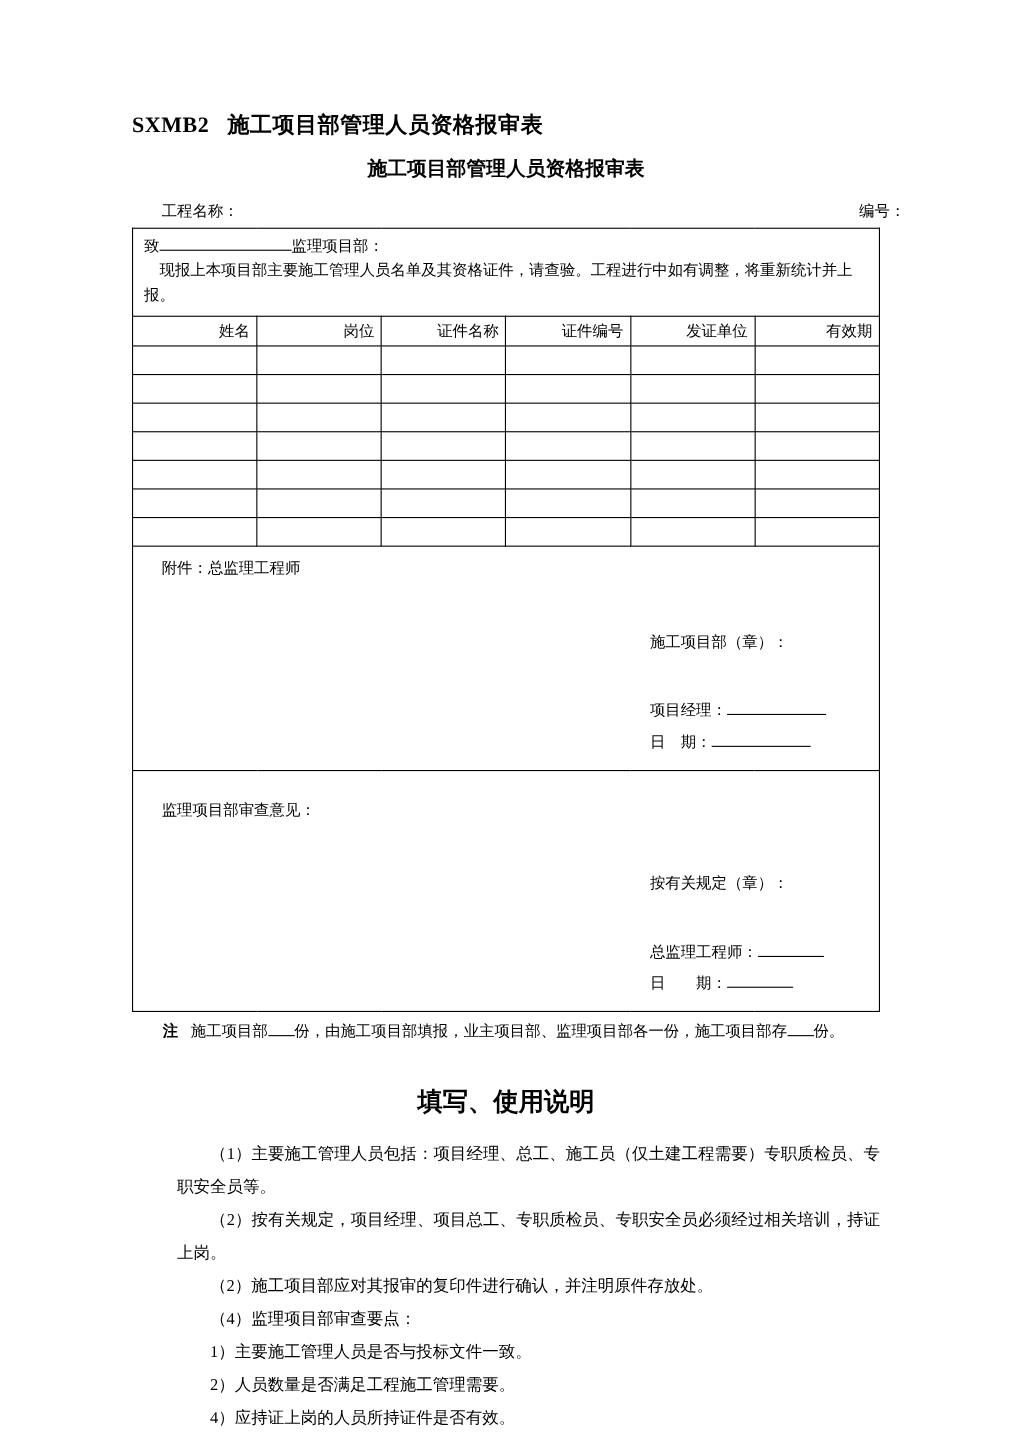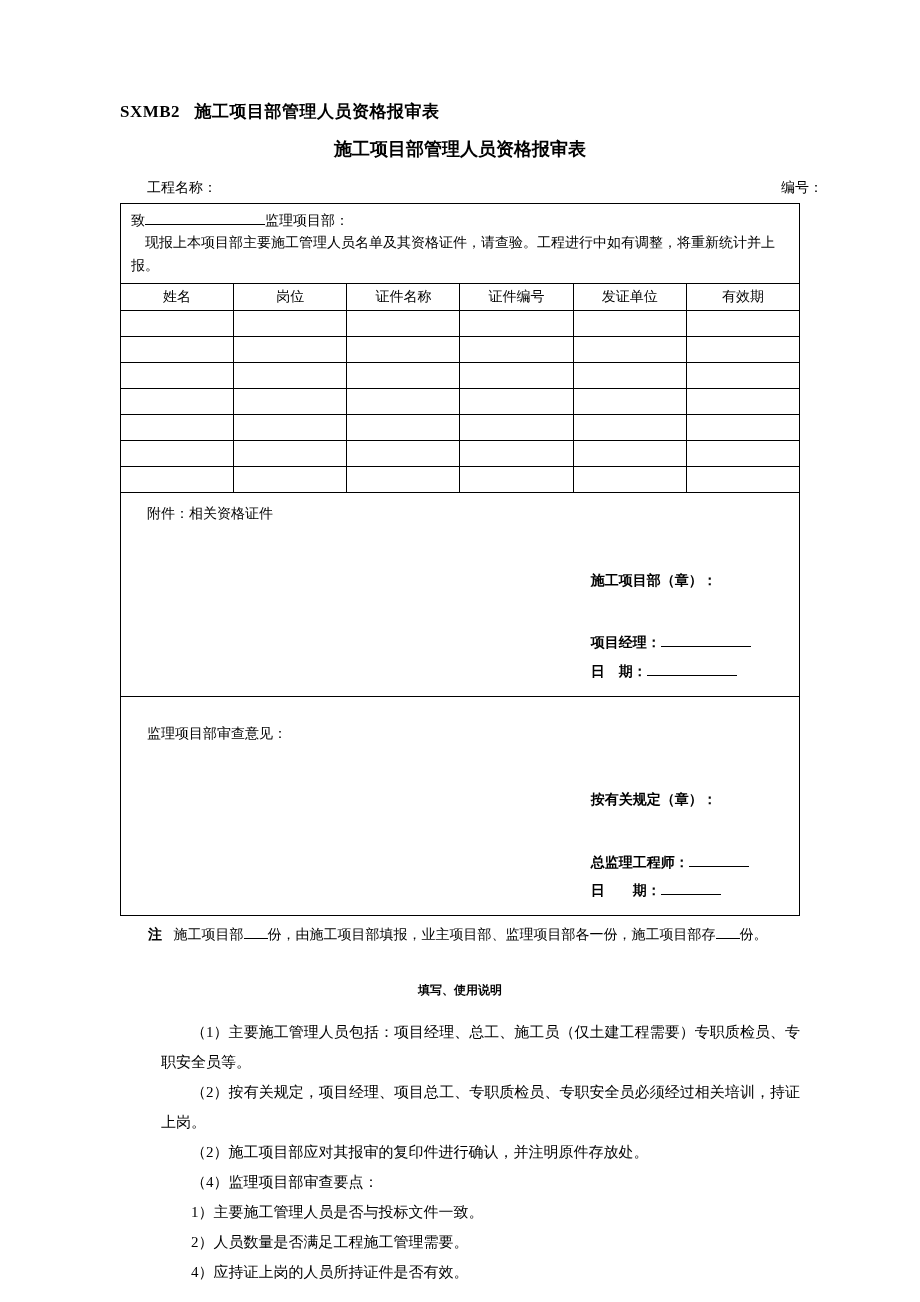--- a/index.html
+++ b/index.html
@@ -6,21 +6,21 @@
     body {
       font-family: "SimSun", "宋体", serif;
       font-size: 14px;
       background: #fff;
       color: #000;
       width: 920px;
       padding: 100px 120px 60px 120px;
     }
     .form-code {
       font-weight: bold;
-      font-size: 17px;
+      font-size: 20px;
       margin-bottom: 14px;
       letter-spacing: 0.5px;
     }
     .form-code .code-id { font-family: "Times New Roman", serif; }
     .title {
       text-align: center;
       font-size: 18px;
       font-weight: bold;
       margin-bottom: 18px;
     }
@@ -35,21 +35,21 @@
     }
     .main-table {
       width: 100%;
       border-collapse: collapse;
       table-layout: fixed;
     }
     .main-table td, .main-table th {
       border: 1px solid #000;
       padding: 4px 6px;
       font-weight: normal;
-      text-align: center;
+      text-align: right;
       height: 26px;
       font-size: 14px;
       vertical-align: middle;
     }
     .main-table .intro-row td {
       text-align: left;
       padding: 6px 10px;
       line-height: 1.6;
     }
     .underline-blank {
@@ -69,37 +69,37 @@
       text-align: left;
       margin-top: 40px;
       padding-left: 70%;
     }
     .sig-line {
       display: inline-block;
       border-bottom: 1px solid #000;
       min-width: 90px;
       height: 1em;
     }
-    .sig-row { white-space: nowrap; margin-bottom: 2px; font-weight: bold; }
+    .sig-row { white-space: nowrap; margin-bottom: 2px; }
     .note-row {
       margin-top: 8px;
       font-size: 14px;
       text-indent: 2em;
       line-height: 1.6;
     }
     .note-row .note-label { font-weight: bold; margin-right: 8px; }
     .small-blank {
       display: inline-block;
       border-bottom: 1px solid #000;
       min-width: 24px;
       height: 1em;
     }
     .instructions-title {
       text-align: center;
-      font-size: 12px;
+      font-size: 23px;
       font-weight: bold;
       margin-top: 36px;
       margin-bottom: 18px;
     }
     .instructions {
       font-size: 15px;
       line-height: 2.0;
       text-align: justify;
       margin-left: 41px;
     }
@@ -187,21 +187,21 @@
   <tr>
         <td></td>
         <td></td>
         <td></td>
         <td></td>
         <td></td>
         <td></td>
       </tr>
   <tr>
     <td colspan="6" class="section-cell" style="height:180px;">
-      <div style="text-indent:1em;">附件：相关资格证件</div>
+      <div style="text-indent:1em;">附件：总监理工程师</div>
       <div class="sig-block">
         <div class="sig-row">施工项目部（章）：</div>
         <div style="height:34px;"></div>
         <div class="sig-row"><span>项目经理：</span><span class="sig-line"></span></div>
         <div class="sig-row"><span>日</span>&nbsp;&nbsp;&nbsp;&nbsp;<span>期：</span><span class="sig-line"></span></div>
       </div>
     </td>
   </tr>
   <tr>
     <td colspan="6" class="section-cell" style="height:180px;">

